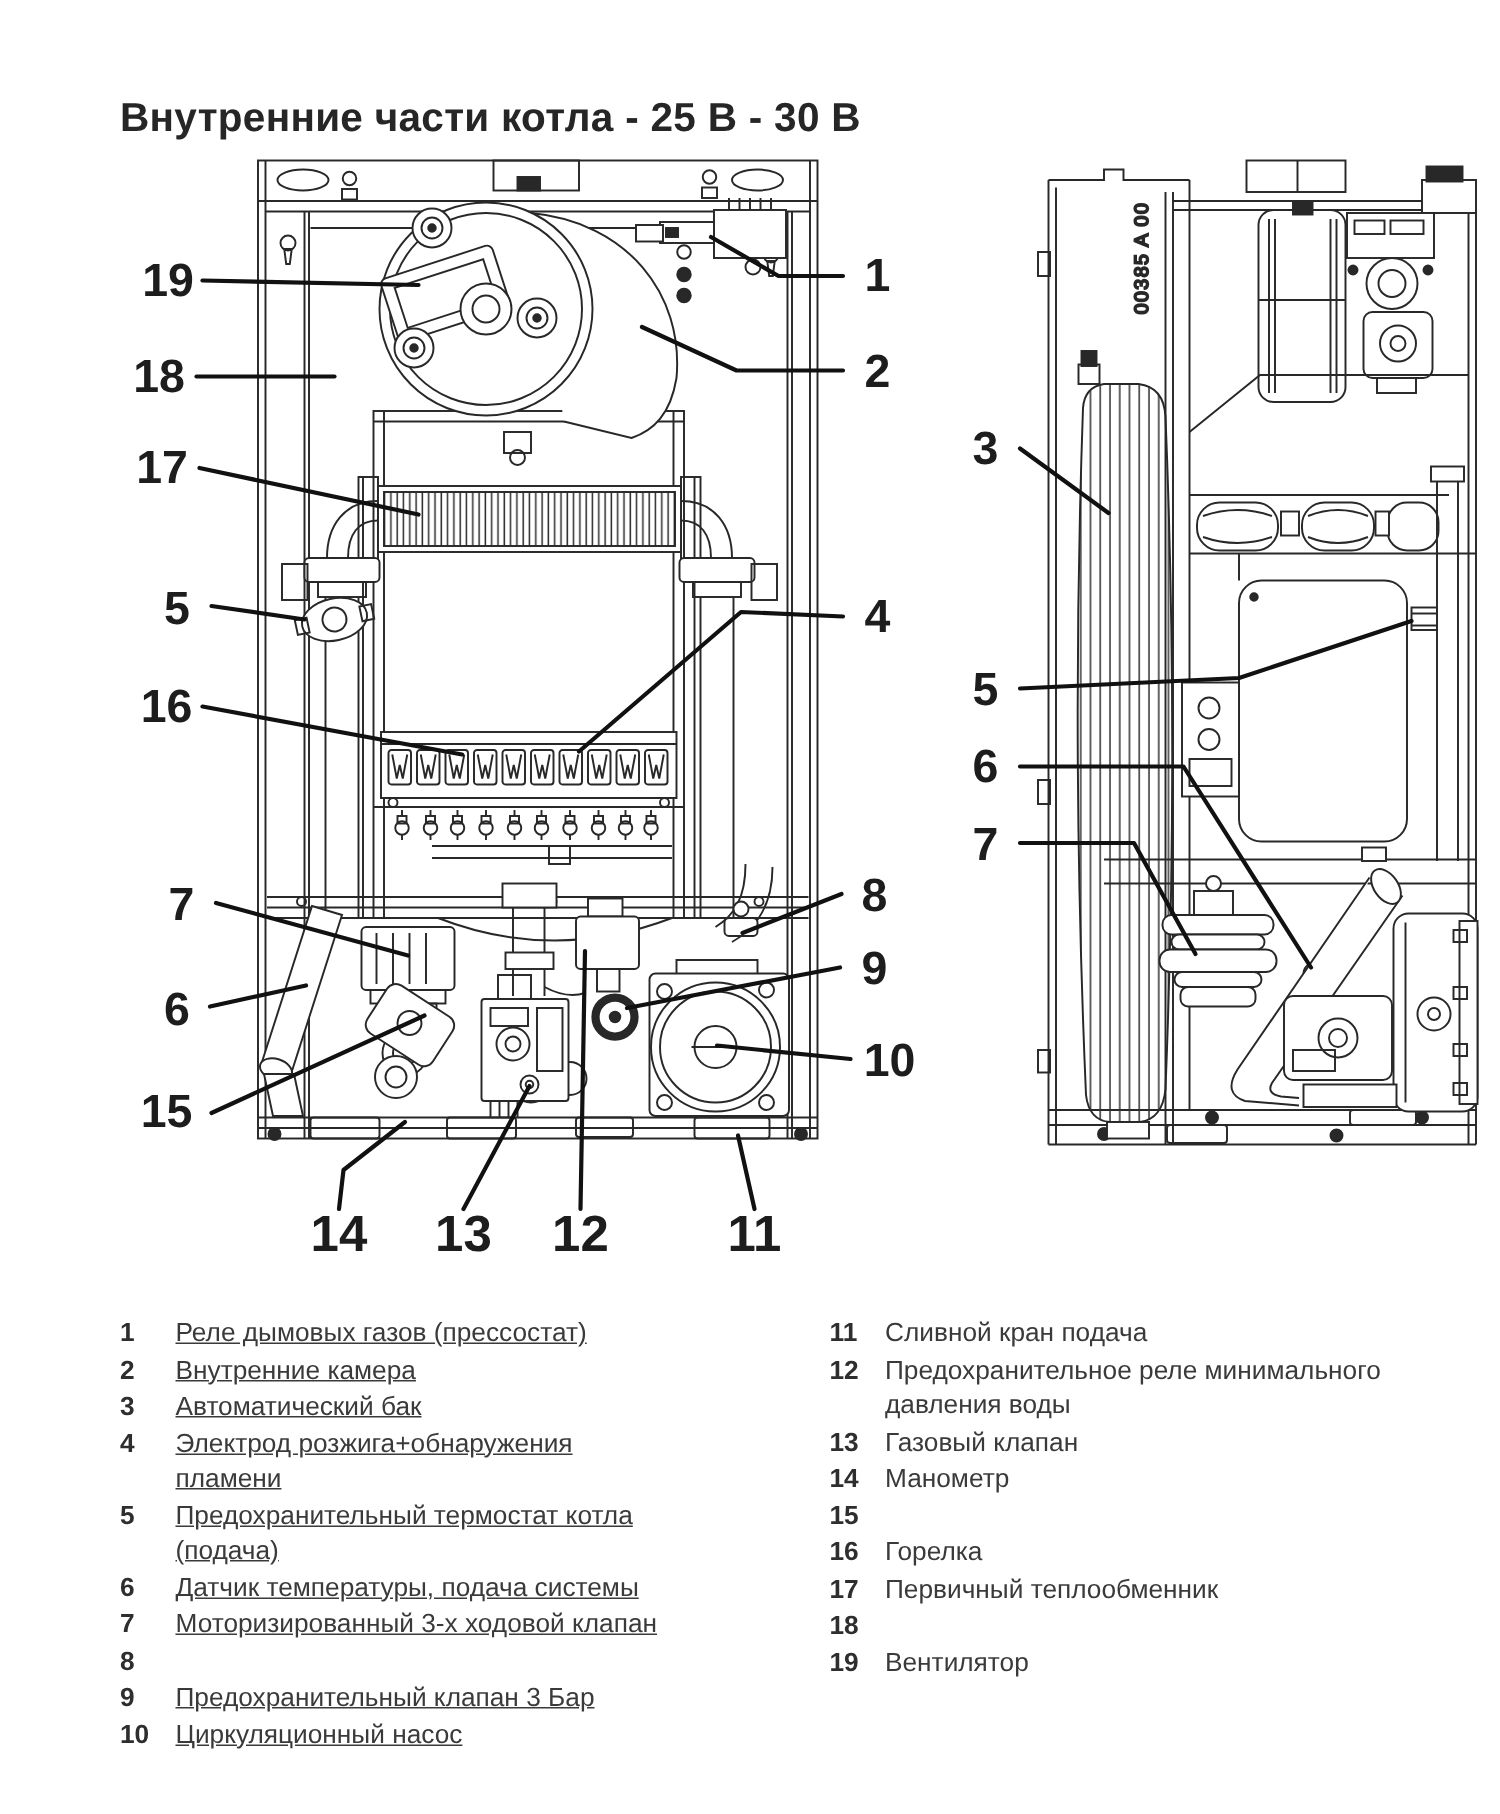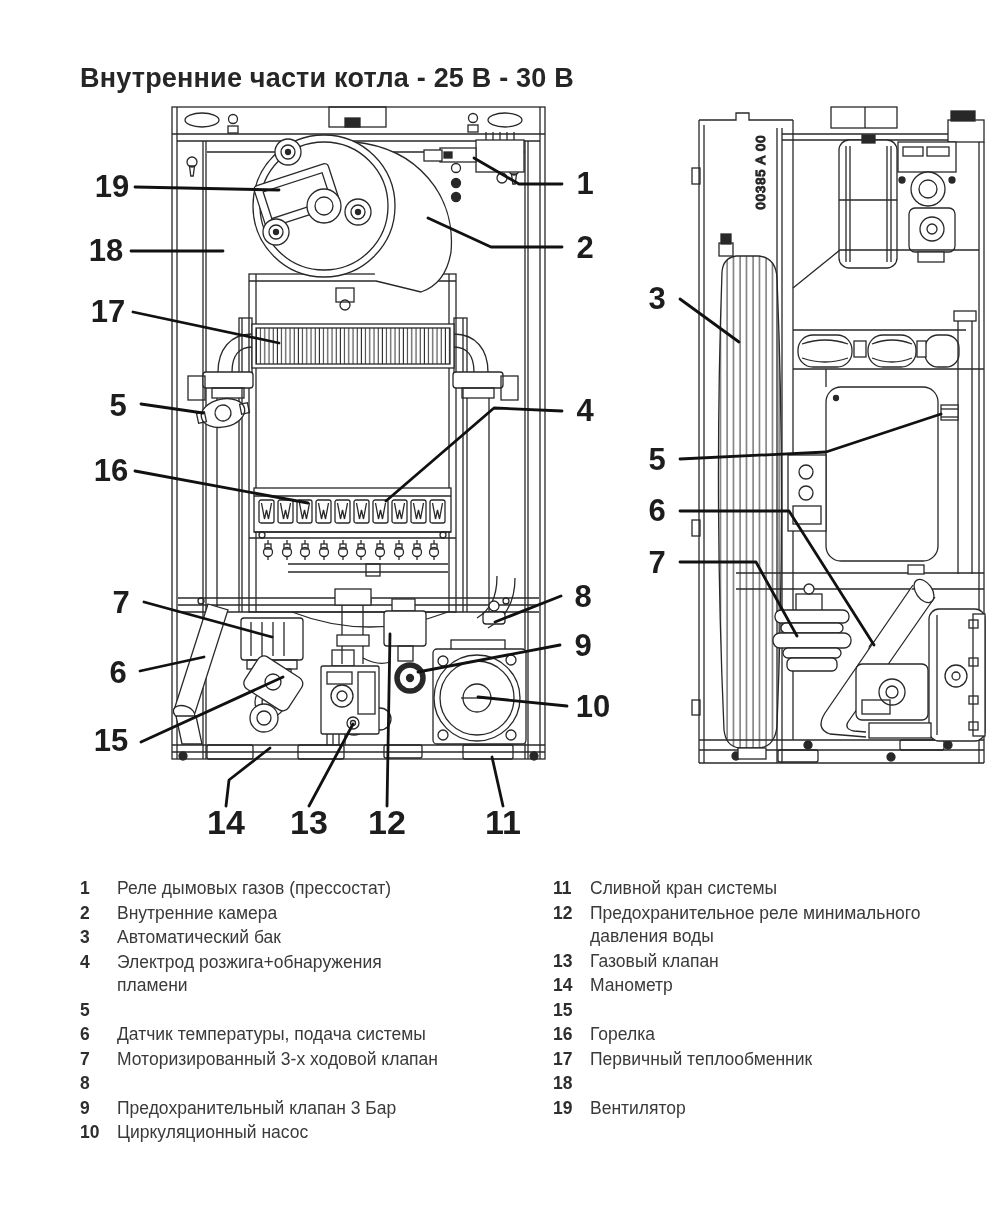--- a/index.html
+++ b/index.html
@@ -9,21 +9,21 @@
          color:#262626;letter-spacing:.2px;white-space:nowrap;}
   svg.diagram{position:absolute;left:0;top:0;}
   .cnum{font:bold 31px "Liberation Sans",sans-serif;fill:#1d1d1d;}
   .cnum-lg{font:bold 34px "Liberation Sans",sans-serif;fill:#1d1d1d;}
   .plate{font:13px "Liberation Sans",sans-serif;fill:#2a2a2a;letter-spacing:1px;}
   .legend{position:absolute;top:877px;}
   .legend.colL{left:44px;width:462px;}
   .legend.colR{left:517px;width:460px;}
   .lrow{display:flex;margin-bottom:1px;color:#3a3a3a;font-size:17.5px;line-height:23.5px;}
   .lnum{width:37px;flex:none;font-weight:bold;color:#2e2e2e;}
-  .colL .ltxt{max-width:330px;}
+  .colL .ltxt{max-width:330px;text-decoration:underline;}
   .colR .ltxt{max-width:368px;}
 </style>
 </head>
 <body>
 
 <div class="page">
   <h1 class="title">Внутренние части котла - 25 В - 30 В</h1>
 
   <svg class="diagram" width="1000" height="1209" viewBox="0 0 1000 1209">
     <defs>
@@ -468,20 +468,21 @@
     <div class="lrow">
         <span class="lnum">3</span>
         <span class="ltxt">Автоматический бак</span>
       </div>
     <div class="lrow">
         <span class="lnum">4</span>
         <span class="ltxt">Электрод розжига+обнаружения пламени</span>
       </div>
     <div class="lrow">
         <span class="lnum">5</span>
+        <span class="ltxt">Предохранительный термостат котла (подача)</span>
       </div>
     <div class="lrow">
         <span class="lnum">6</span>
         <span class="ltxt">Датчик температуры, подача системы</span>
       </div>
     <div class="lrow">
         <span class="lnum">7</span>
         <span class="ltxt">Моторизированный 3-х ходовой клапан</span>
       </div>
     <div class="lrow">
@@ -493,21 +494,21 @@
       </div>
     <div class="lrow">
         <span class="lnum">10</span>
         <span class="ltxt">Циркуляционный насос</span>
       </div>
   </div>
 
   <div class="legend colR">
     <div class="lrow">
         <span class="lnum">11</span>
-        <span class="ltxt">Сливной кран системы</span>
+        <span class="ltxt">Сливной кран подача</span>
       </div>
     <div class="lrow">
         <span class="lnum">12</span>
         <span class="ltxt">Предохранительное реле минимального давления воды</span>
       </div>
     <div class="lrow">
         <span class="lnum">13</span>
         <span class="ltxt">Газовый клапан</span>
       </div>
     <div class="lrow">

